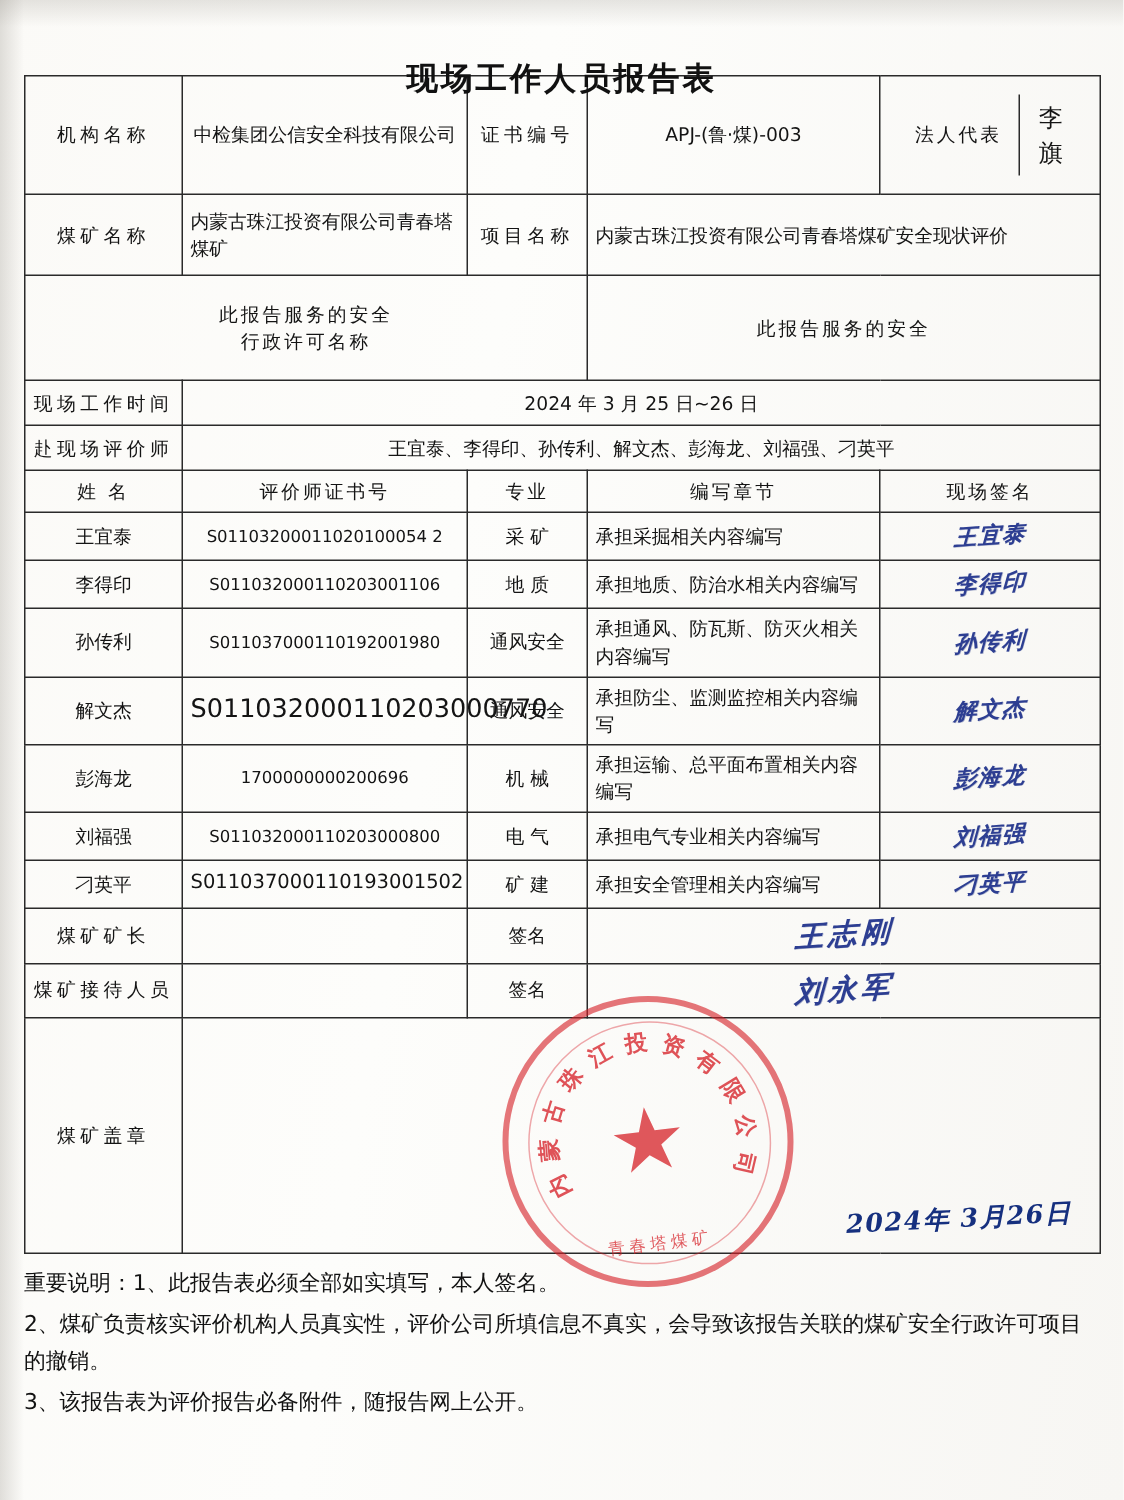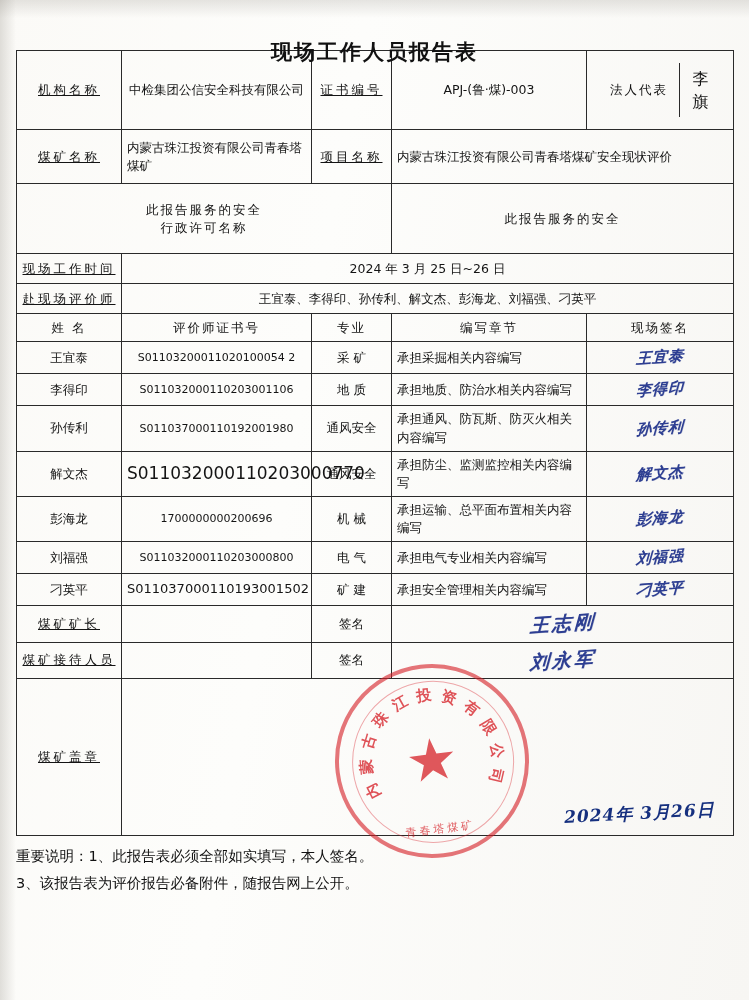--- a/index.html
+++ b/index.html
@@ -43,21 +43,20 @@
     font-size: 12.5px;
     padding: 4px 5px;
     vertical-align: middle;
     line-height: 1.45;
     color: #141414;
   }
   .c-label {
     text-align: center;
     letter-spacing: 3px;
     white-space: nowrap;
-    text-decoration: underline;
   }
   .c-center {
     text-align: center;
   }
   .c-left {
     text-align: left;
   }
   .h-row td {
     text-align: center;
     font-size: 13px;
@@ -362,15 +361,16 @@
             <div class="seal-bottom">青春塔煤矿</div>
           </div>
           <div class="date-sig">2024年 3月26日</div>
         </td>
       </tr>
     </tbody>
   </table>
 
   <div class="notes">
     <p>重要说明：1、此报告表必须全部如实填写，本人签名。</p>
+    <p>2、煤矿负责核实评价机构人员真实性，评价公司所填信息不真实，会导致该报告关联的煤矿安全行政许可项目的撤销。</p>
     <p>3、该报告表为评价报告必备附件，随报告网上公开。</p>
   </div>
 </div>
 
 </body></html>

